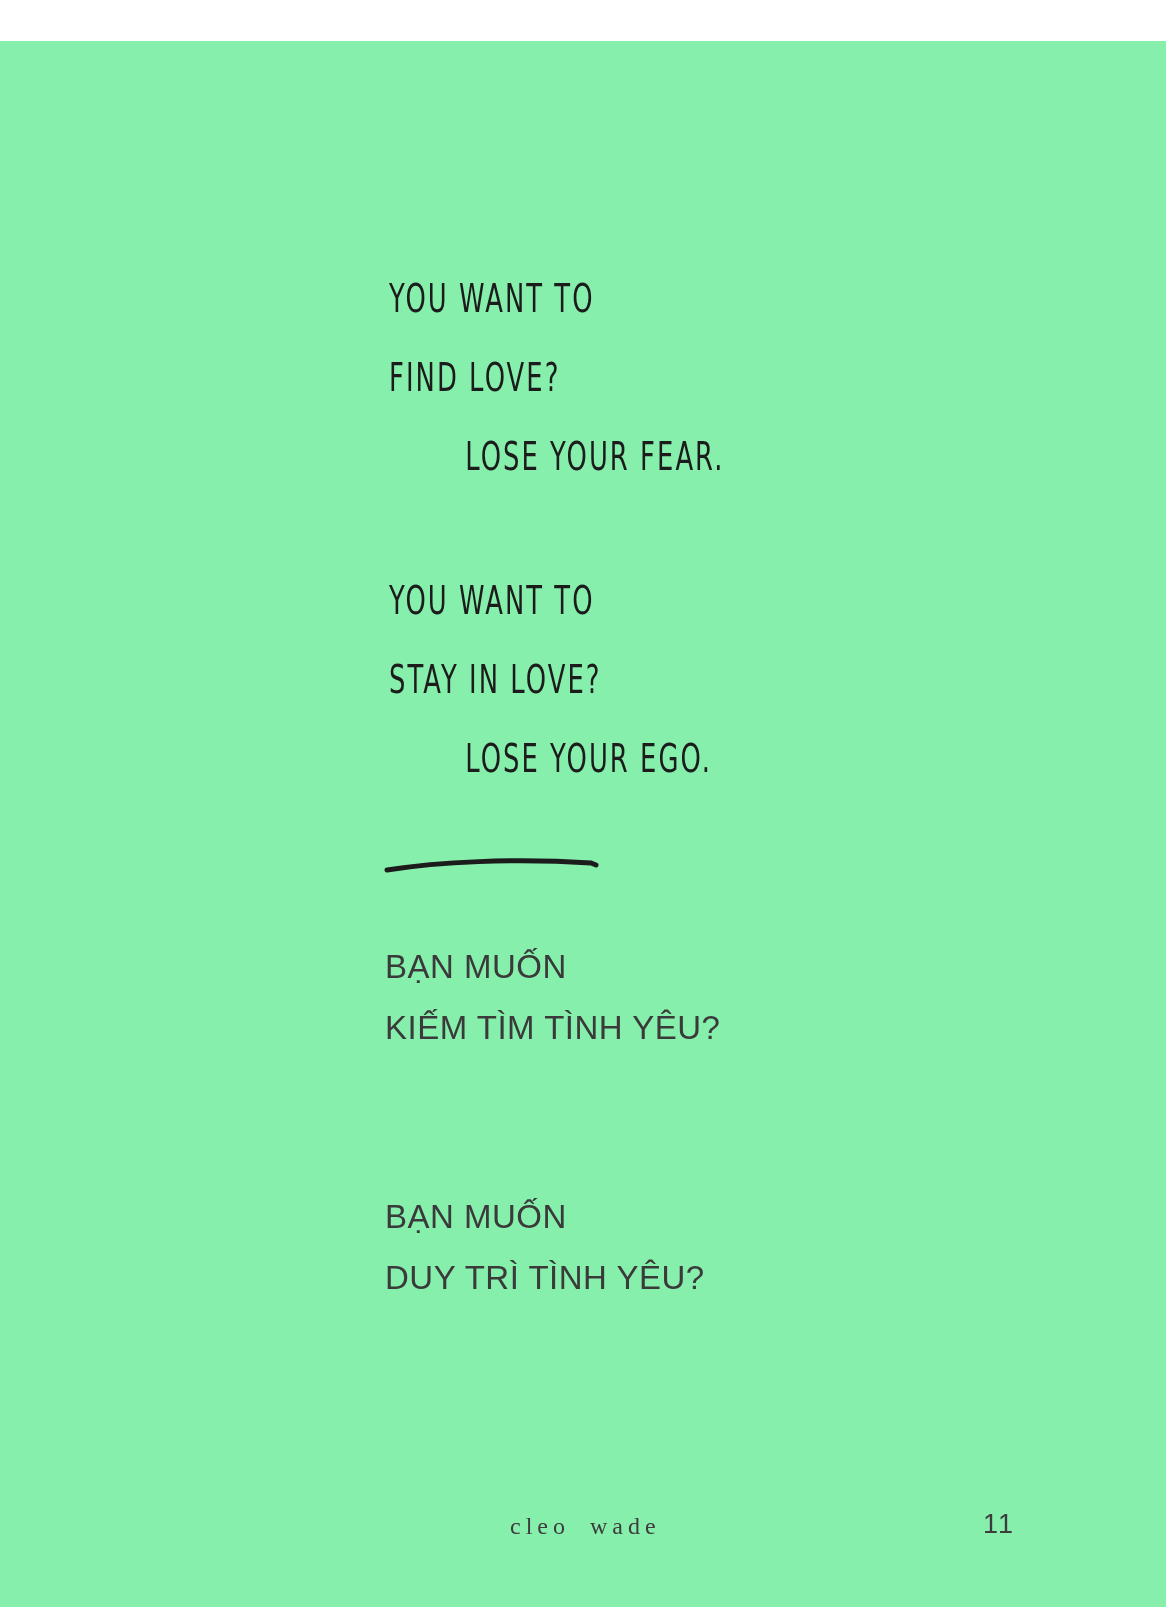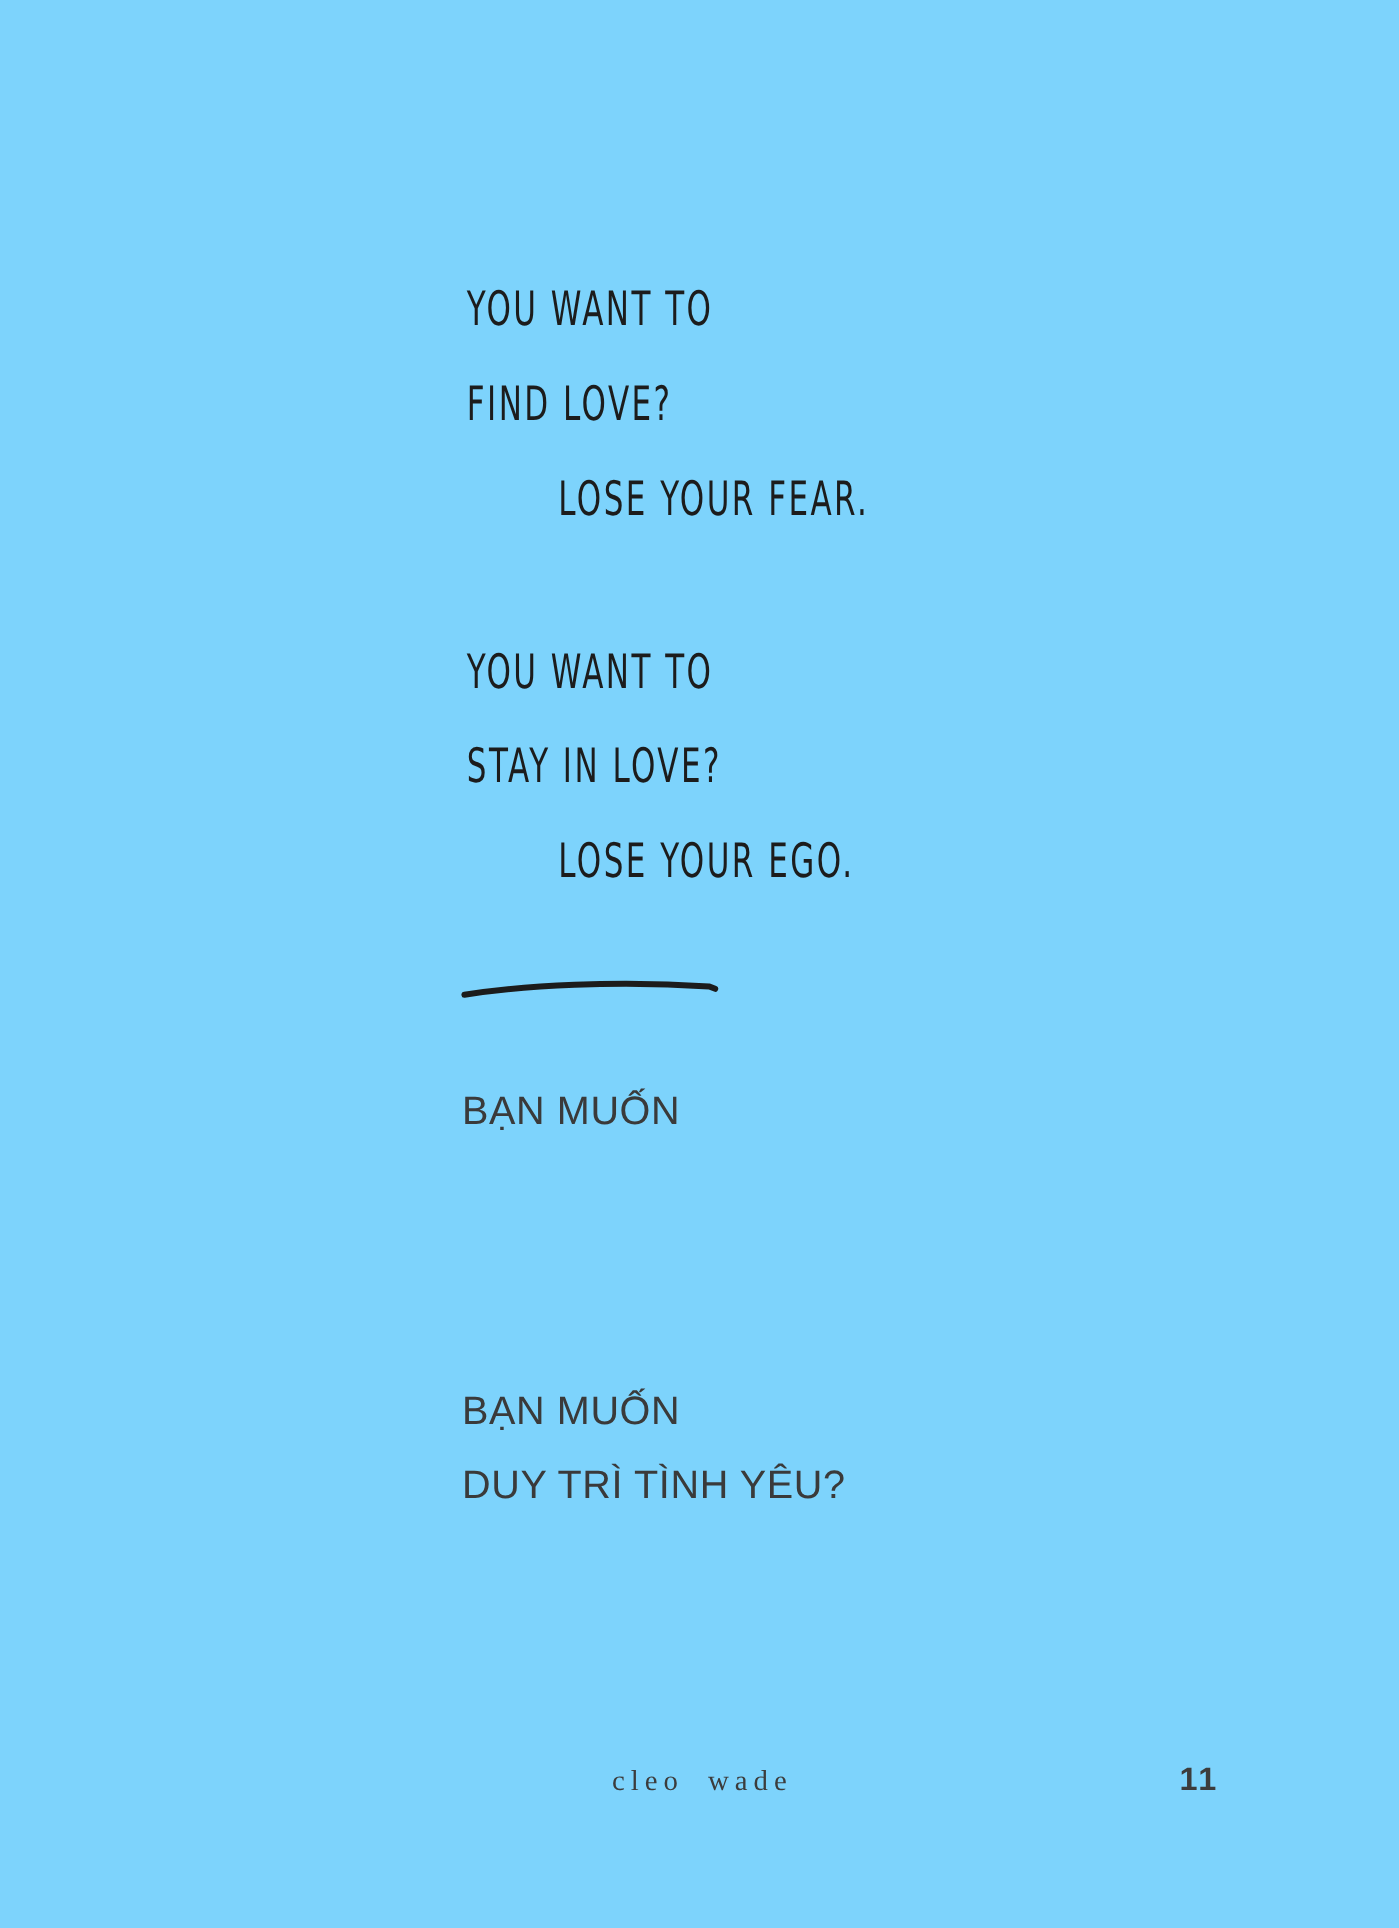--- a/index.html
+++ b/index.html
@@ -9,21 +9,22 @@
   body {
     width: 1166px;
     height: 1607px;
     background: #ffffff;
     position: relative;
     overflow: hidden;
   }
   .page {
     position: absolute;
     inset: 0;
-    background: #7dd3fc;
+    background: #86efac;
+    margin-top: 41px;
   }
   
   .en-stanza {
     position: absolute;
     left: 389px;
     font-family: "DejaVu Sans", sans-serif;
     font-size: 38px;
     line-height: 76px;
     letter-spacing: 3px;
     color: #1c1c1c;
@@ -72,21 +73,20 @@
     white-space: nowrap;
   }
   .footer-page-number {
     position: absolute;
     left: 983px;
     top: 1468px;
     font-family: "Liberation Sans", "DejaVu Sans", sans-serif;
     font-size: 27px;
     letter-spacing: 2px;
     color: #3c3c3c;
-    font-weight: bold;
   }
 </style>
 </head>
 <body>
 
 <div class="page">
 
   <div class="en-stanza" id="en-stanza-1">
     <div>YOU WANT TO</div>
     <div>FIND LOVE?</div>
@@ -98,20 +98,21 @@
     <div>STAY IN LOVE?</div>
     <div class="en-indent">LOSE YOUR EGO.</div>
   </div>
 
   <svg class="divider" viewBox="0 0 222 26" aria-hidden="true">
     <path d="M4,19 C55,11 130,7 208,12 L213,14" fill="none" stroke="#1c1c1c" stroke-width="5" stroke-linecap="round"></path>
   </svg>
 
   <div class="vi-stanza" id="vi-stanza-1">
     <div>BẠN MUỐN</div>
+    <div>KIẾM TÌM TÌNH YÊU?</div>
   </div>
 
   <div class="vi-stanza" id="vi-stanza-2">
     <div>BẠN MUỐN</div>
     <div>DUY TRÌ TÌNH YÊU?</div>
   </div>
 
   <div class="footer-author">cleo wade</div>
   <div class="footer-page-number">11</div>
 

